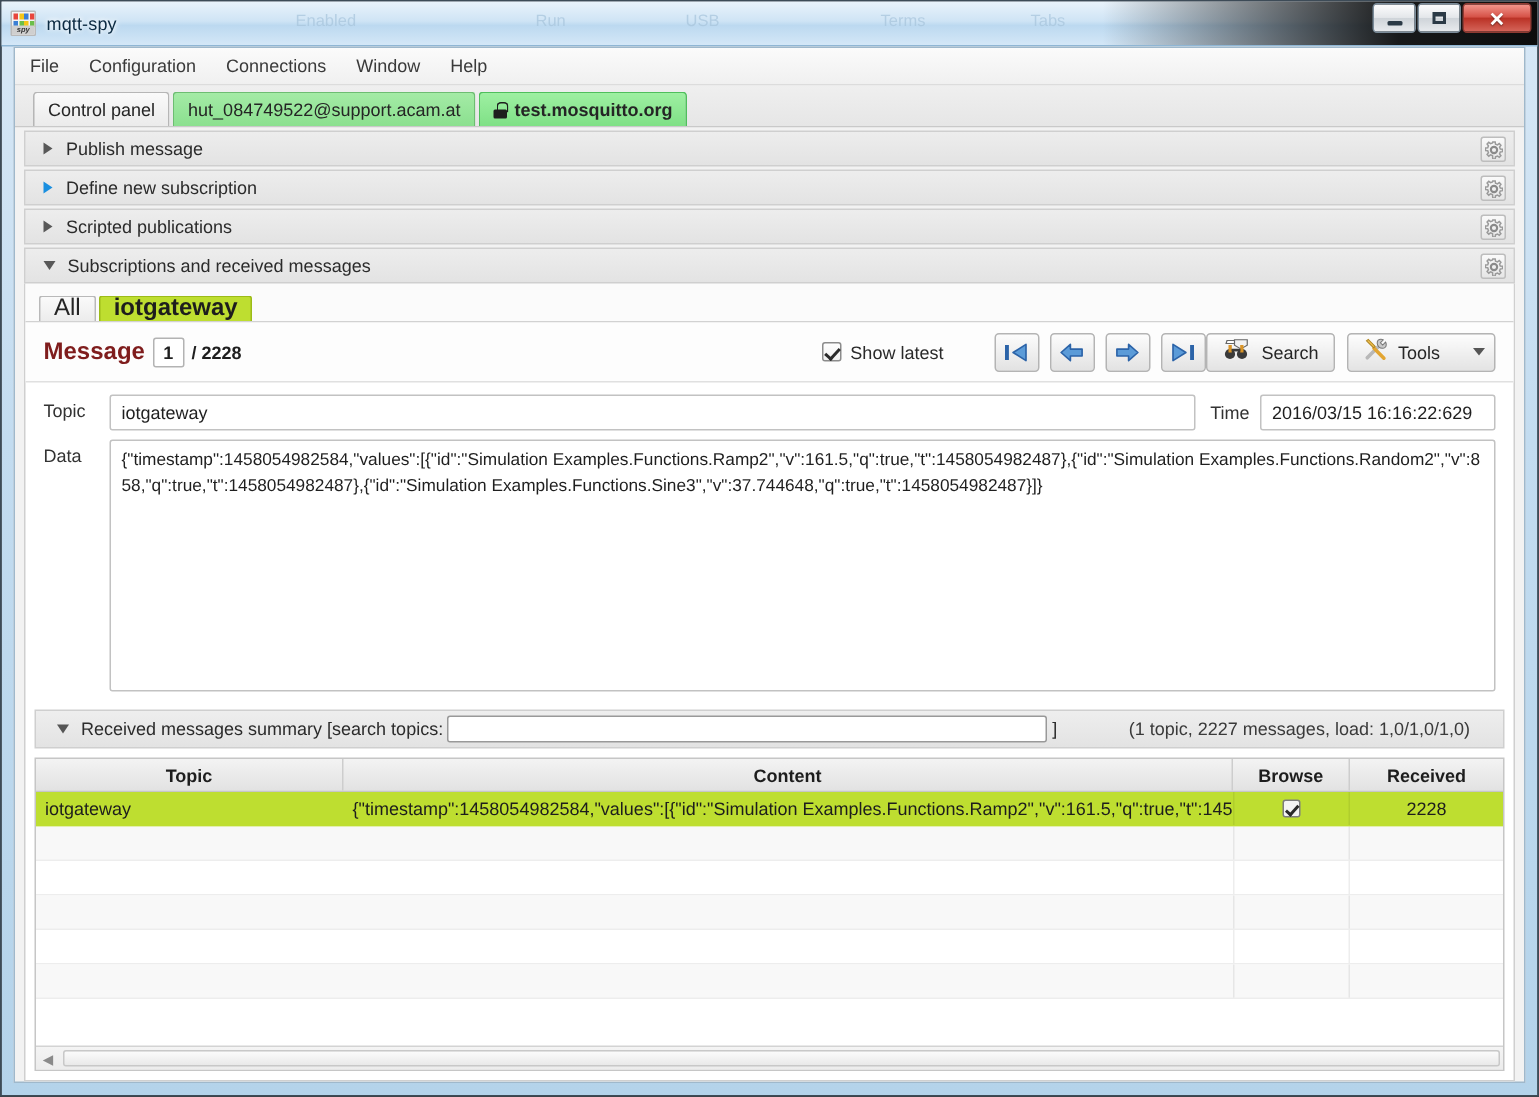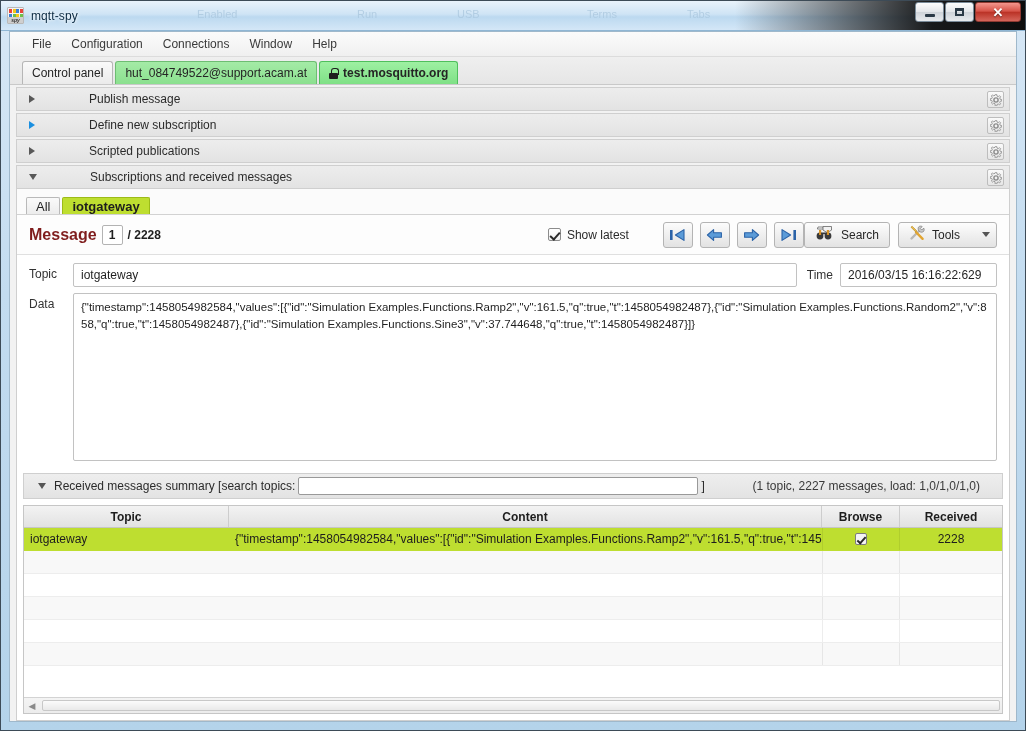--- a/index.html
+++ b/index.html
@@ -87,21 +87,21 @@
     border: 1px solid #9fb8cb;
     display: flex; flex-direction: column;
     overflow: hidden;
   }
 
   
   .menubar {
     height: 25px; flex: 0 0 25px;
     background: linear-gradient(180deg,#fbfbfb 0%,#f0f0f0 100%);
     border-bottom: 1px solid #dcdcdc;
-    display: flex; align-items: center; padding-left: 12px;
+    display: flex; align-items: center; padding-left: 0;
   }
   .menu-item {
     font-size: 12px; color: #3a3a3a; padding: 3px 10px; border-radius: 2px;
     white-space: nowrap;
   }
 
   
   .conn-tabs {
     height: 28px; flex: 0 0 28px;
     background: linear-gradient(180deg,#efefef 0%,#e6e6e6 100%);
@@ -137,21 +137,21 @@
   }
 
   
   .panel-area{
     flex: 0 0 auto; padding: 0; background:#f2f2f2;
   }
   .acc {
     height: 24px; margin: 2px 6px 0 6px;
     background: linear-gradient(180deg,#ededed 0%, #e3e3e3 100%);
     border: 1px solid #cfcfcf;
-    display: flex; align-items: center; position: relative; gap: 45px;
+    display: flex; align-items: center; position: relative;
   }
   .acc .tri {
     width: 0; height: 0; margin-left: 12px; margin-right: 9px;
     border-left: 6px solid #585858; border-top: 4.5px solid transparent;
     border-bottom: 4.5px solid transparent;
   }
   .acc .tri.blue { border-left-color: #1a8fe0; }
   .acc .tri.down {
     border-left: 4.5px solid transparent; border-right: 4.5px solid transparent;
     border-top: 6px solid #585858; border-bottom: none;
@@ -169,21 +169,21 @@
   
   .subs-body {
     flex: 1 1 auto; margin: 0 6px; border: 1px solid #cfcfcf; border-top: none;
     background: #fff; display: flex; flex-direction: column; min-height: 0;
   }
   .sub-tabs {
     height: 26px; flex: 0 0 26px; display: flex; align-items: flex-end;
     padding-left: 9px; background: #fbfbfb; border-bottom: 1px solid #d2d2d2;
   }
   .stab {
-    height: 17px; padding: 0 9px; font-size: 13px; color: #252525;
+    height: 17px; padding: 0 9px; font-size: 16px; color: #252525;
     display: flex; align-items: center;
     border: 1px solid #b9b9b9; border-bottom: none; border-radius: 2px 2px 0 0;
     background: linear-gradient(180deg,#fafafa 0%,#ececec 100%);
     margin-right: 2px;
   }
   .stab.sel {
     background: #bede30; border-color: #9cbb18; font-weight: bold; color:#1d1d1d;
   }
 
   .msgnav {

